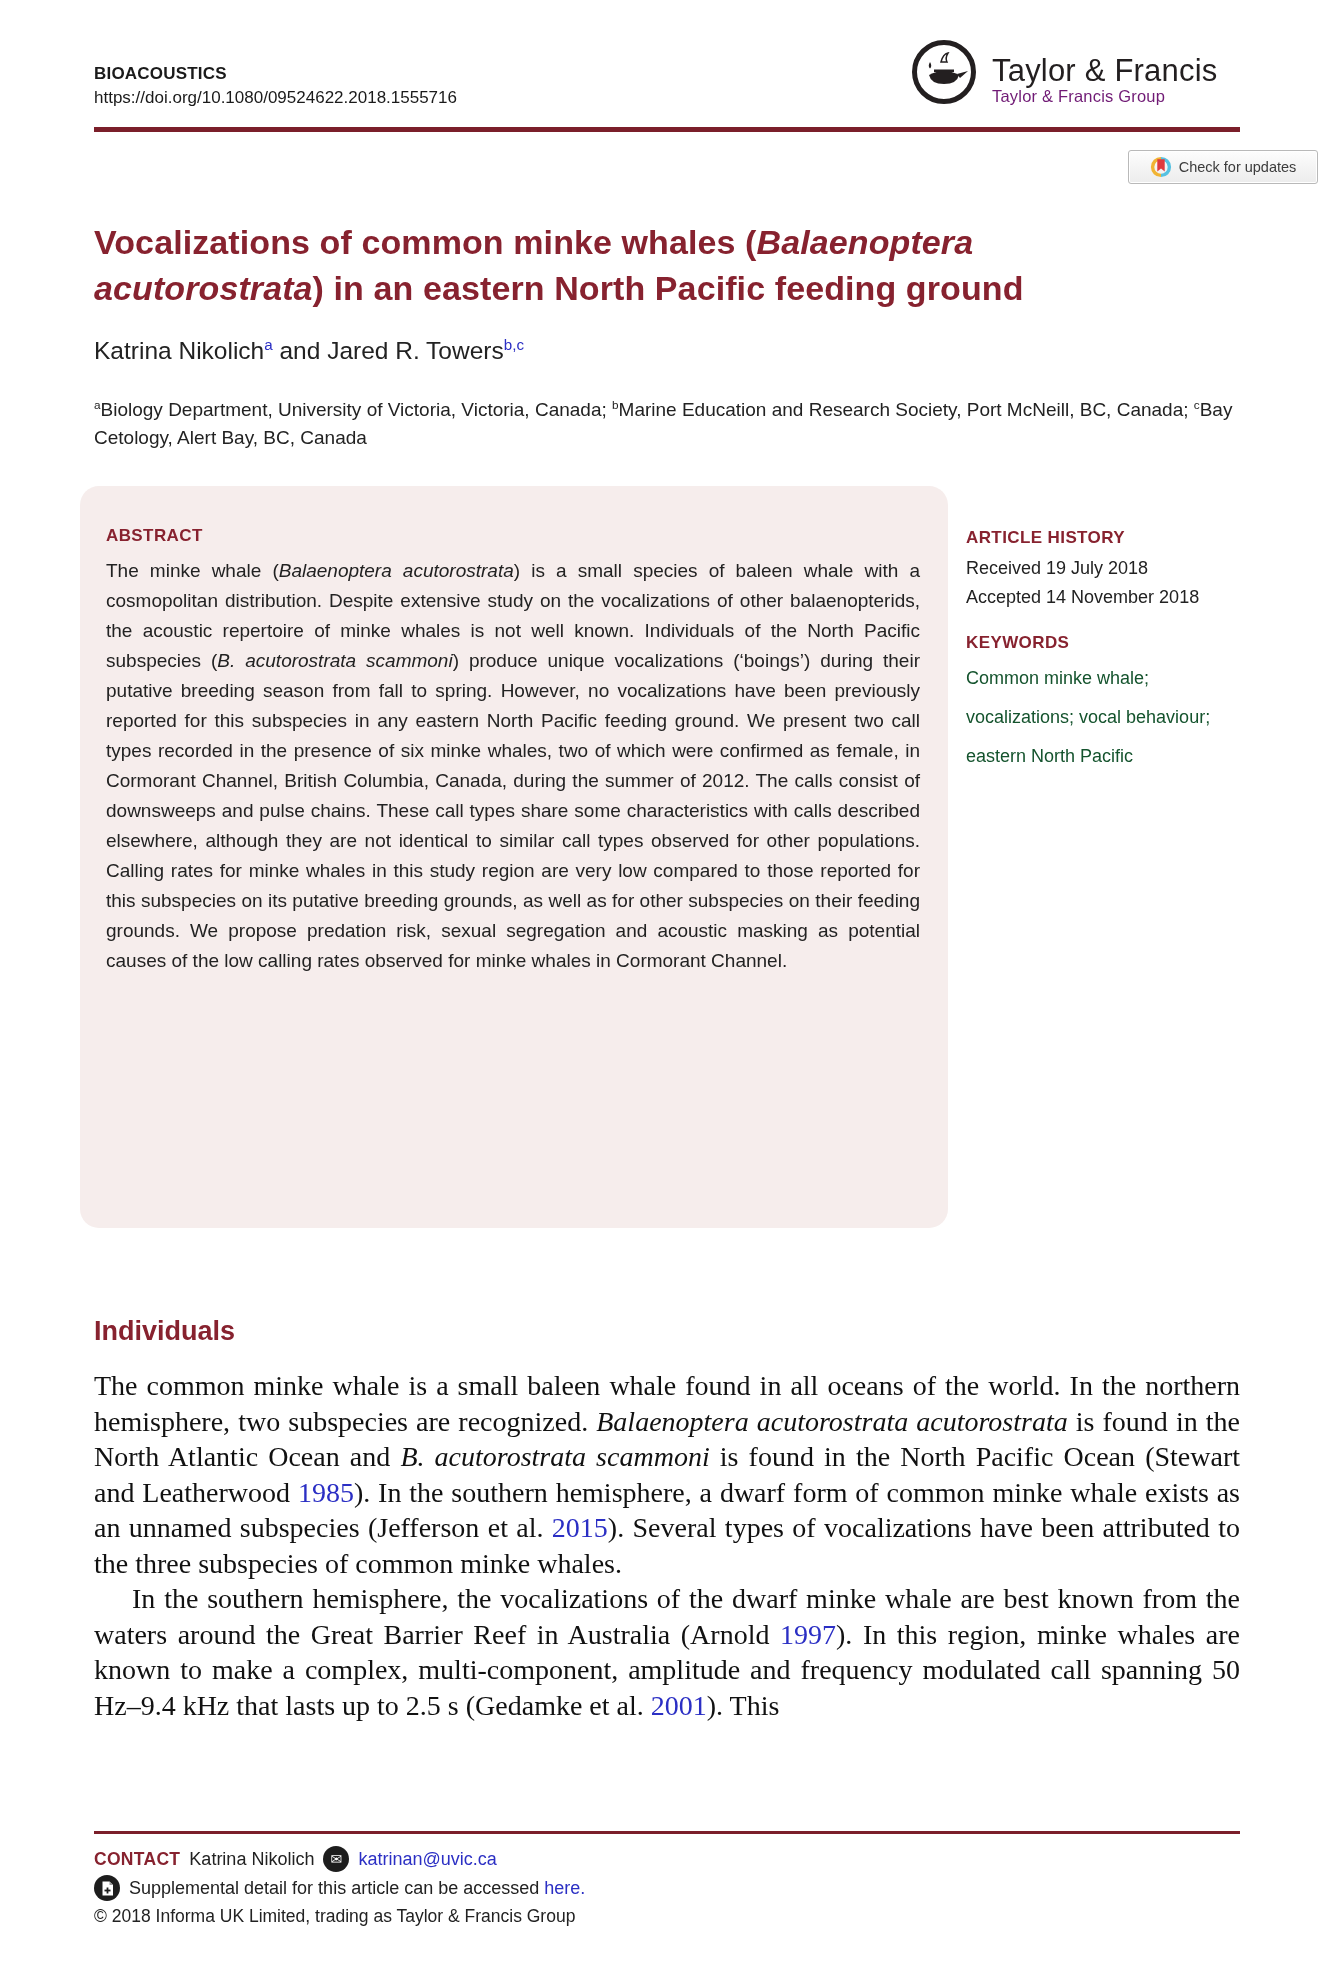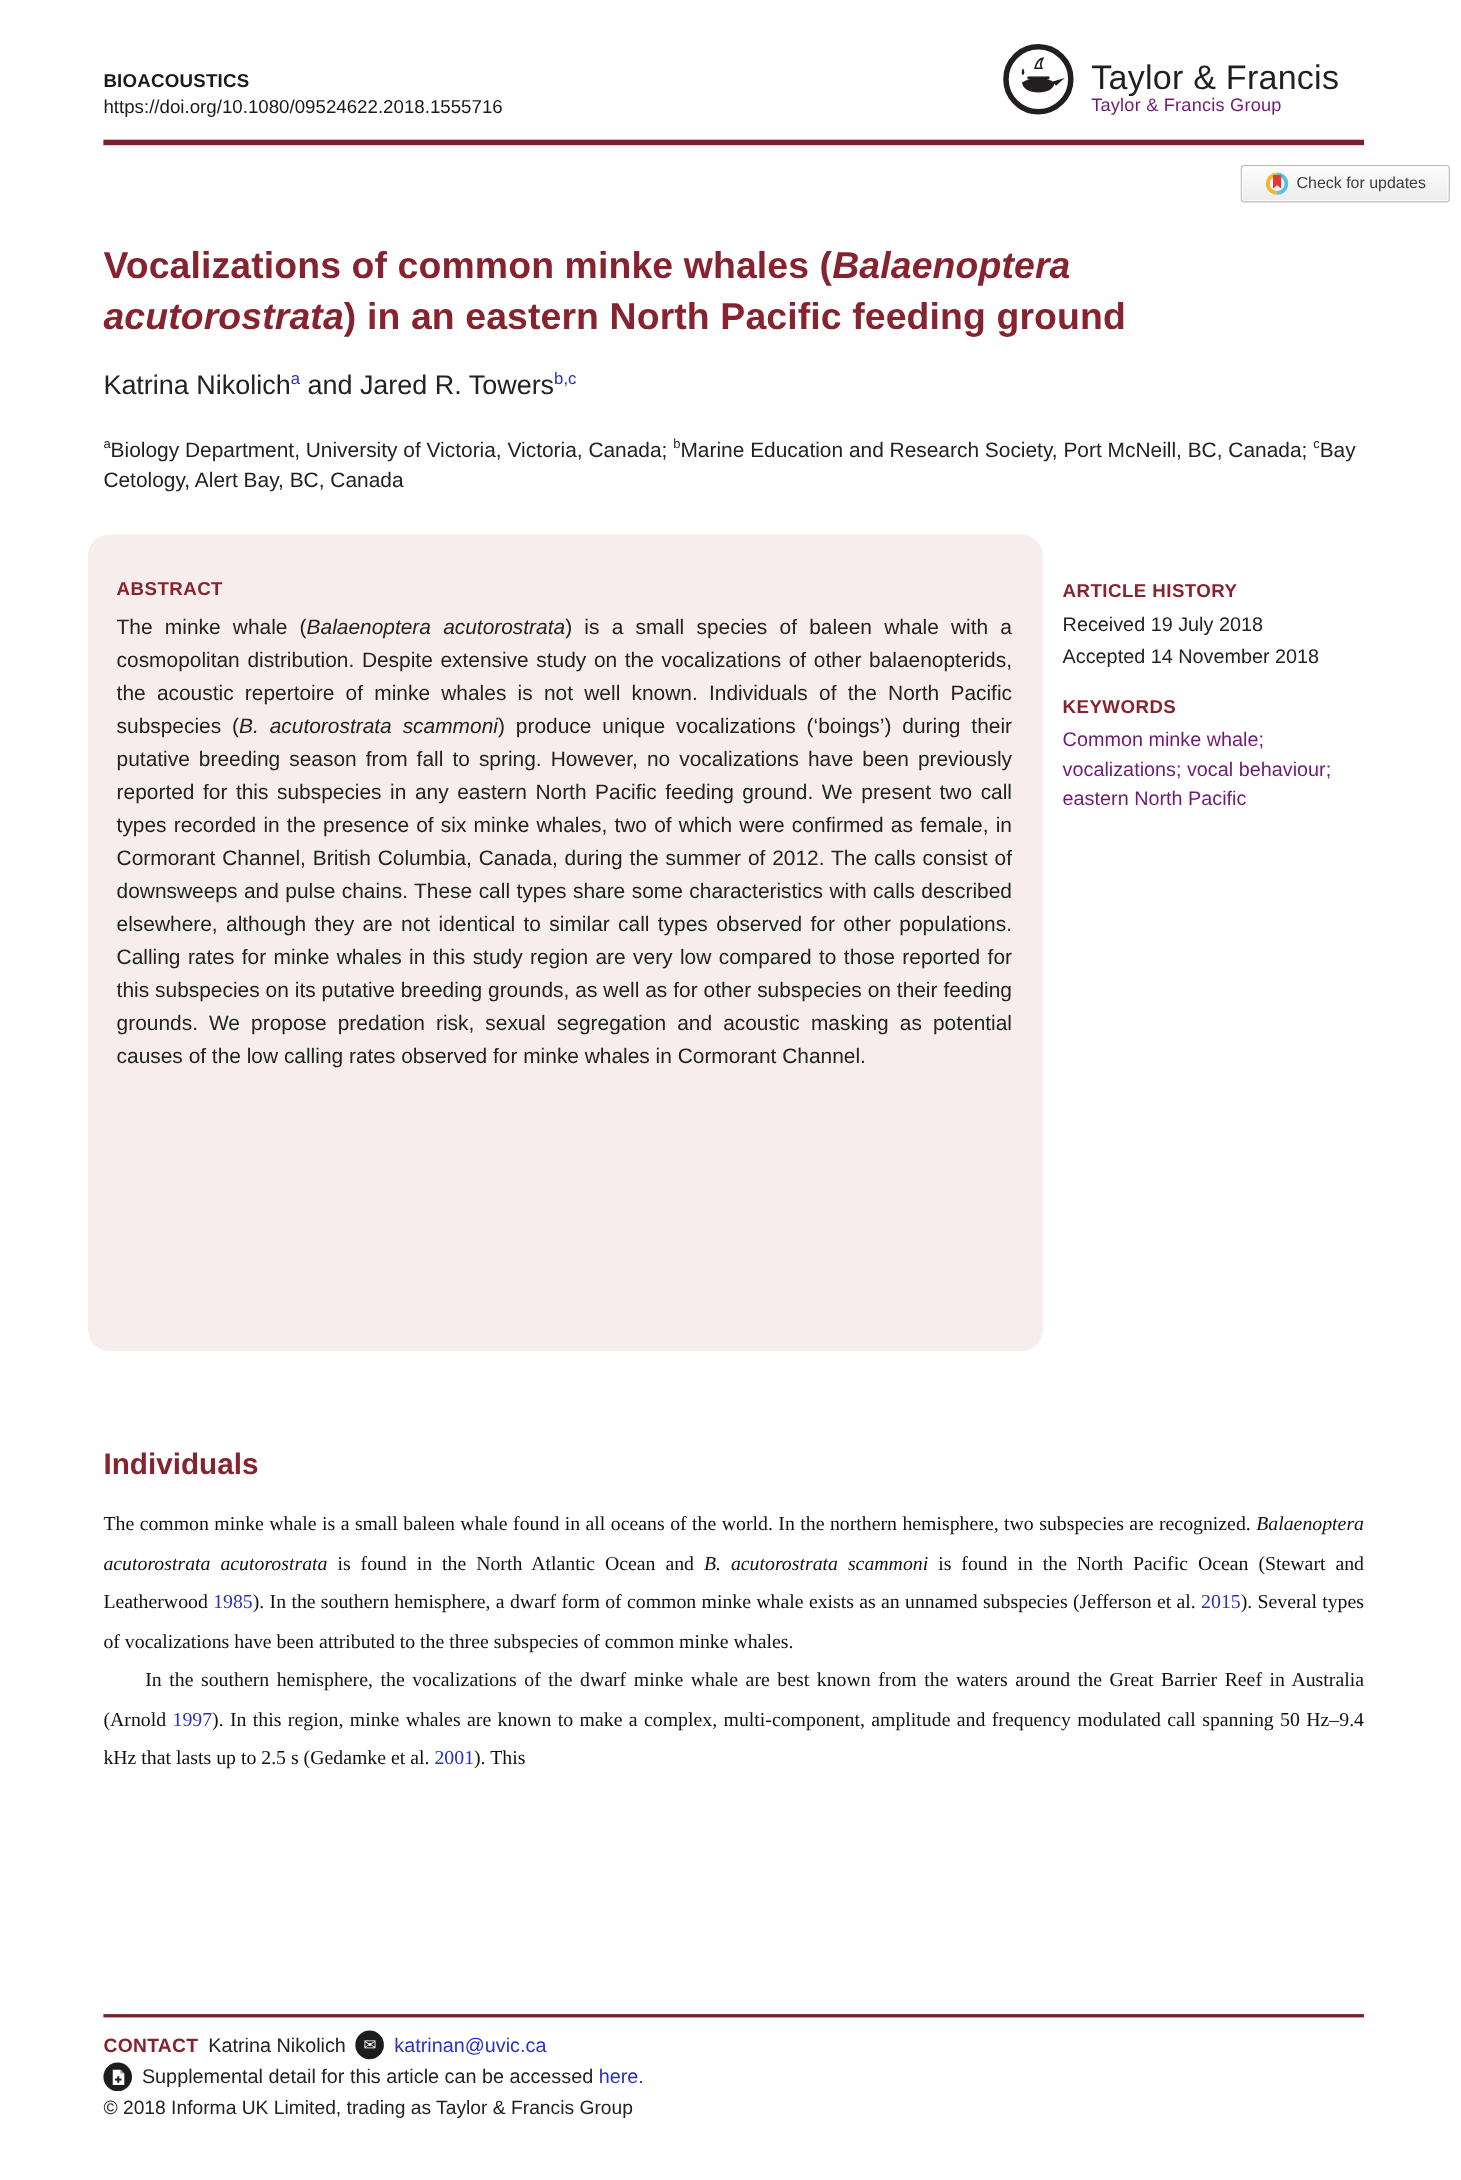--- a/index.html
+++ b/index.html
@@ -56,27 +56,27 @@
     border-radius:19px;
   }
   .abstract-heading{font-size:17px;font-weight:700;color:var(--maroon);letter-spacing:.4px;}
   .abstract-body{margin-top:10px;font-size:19px;line-height:30px;text-align:justify;color:#222;}
 
   
   .side-col{left:966px;top:528px;width:282px;}
   .side-heading{font-size:17px;font-weight:700;color:var(--maroon);letter-spacing:.4px;margin-bottom:6px;}
   .side-line{font-size:18px;line-height:29px;color:#222;display:block;}
   .keywords-heading{margin-top:21px;}
-  .keywords-text{font-size:18px;line-height:27px;color:#701a75;}
+  .keywords-text{font-size:18px;line-height:39px;color:#14532d;}
 
   
   .intro-heading{left:94px;top:1316px;font-size:27px;font-weight:700;color:var(--maroon);}
   .body-text{
     left:94px;top:1368px;width:1146px;
-    font-family:"Liberation Serif",serif;font-size:18px;line-height:35.5px;
+    font-family:"Liberation Serif",serif;font-size:28px;line-height:35.5px;
     text-align:justify;color:#111;
   }
   .body-text p.indent{text-indent:38px;}
 
   
   .footer-rule{left:94px;top:1831px;width:1146px;height:3px;background:var(--rule);}
   .contact-row{left:94px;top:1845px;display:flex;align-items:center;gap:9px;height:28px;}
   .contact-label{font-size:17.5px;font-weight:700;color:var(--maroon);letter-spacing:.3px;}
   .contact-name{font-size:18px;color:#222;}
   .supp-row{left:94px;top:1874px;display:flex;align-items:center;gap:9px;height:28px;}

